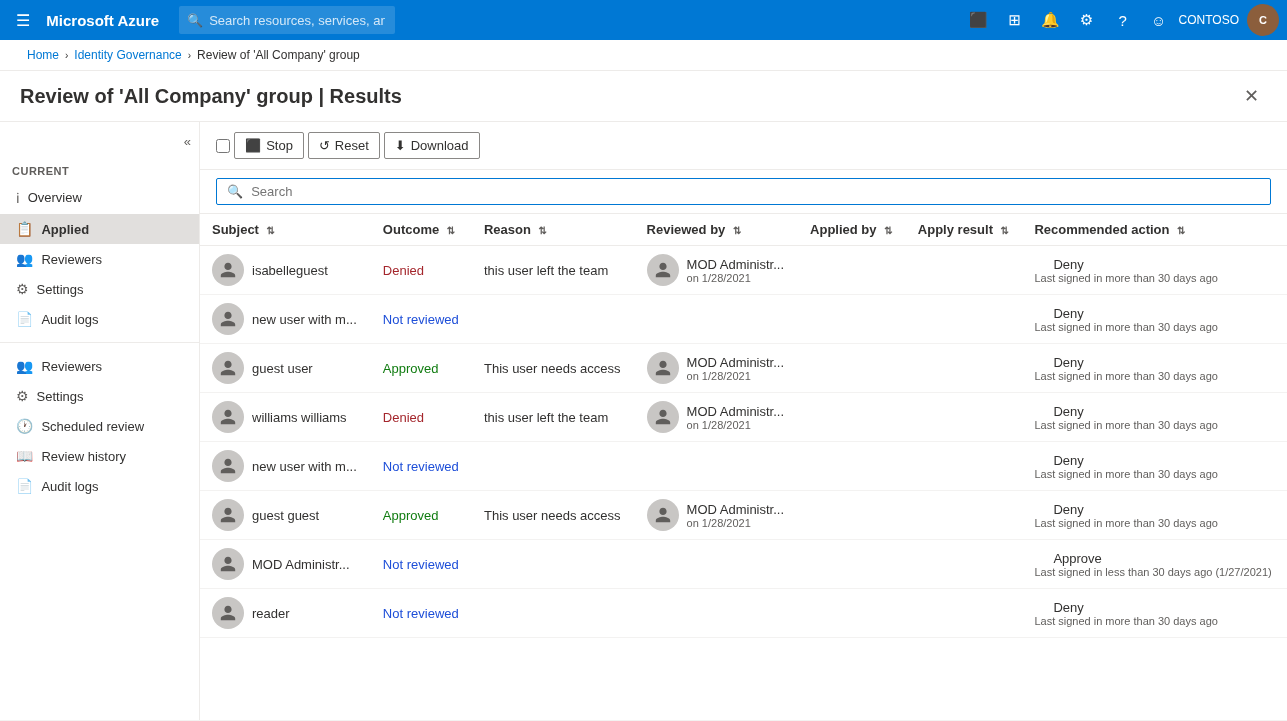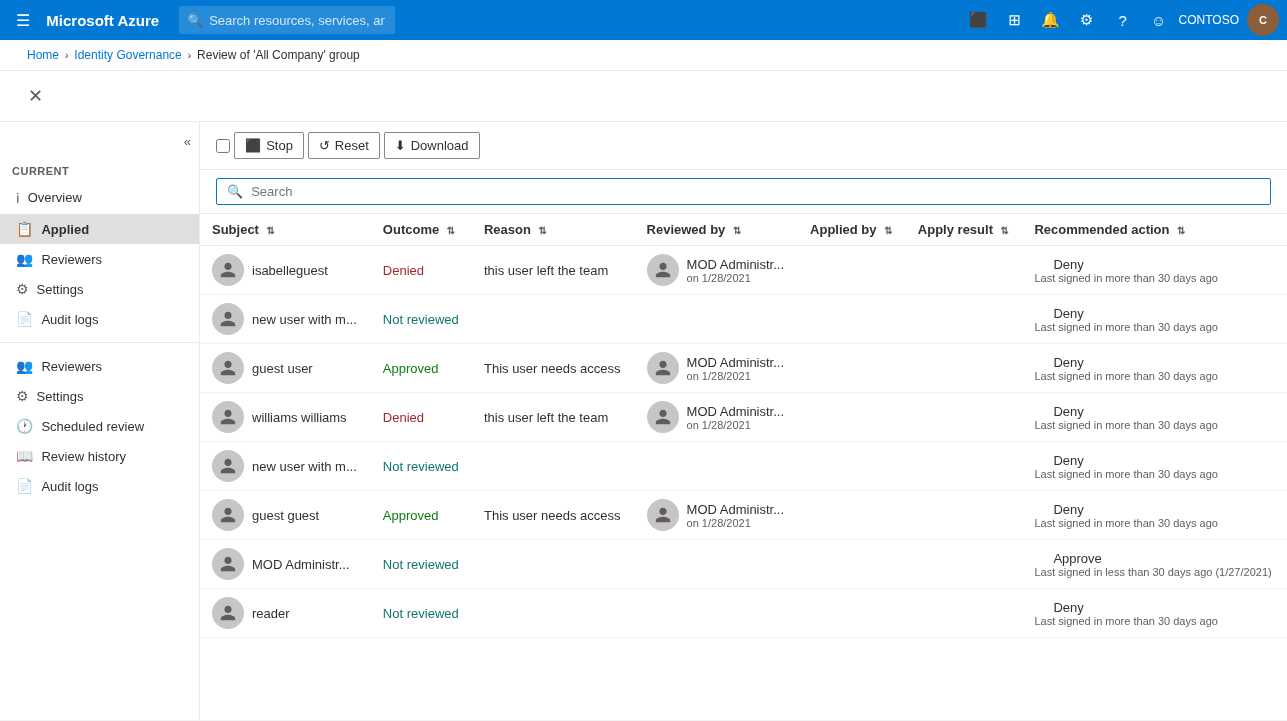--- a/index.html
+++ b/index.html
@@ -166,21 +166,21 @@
       flex-shrink: 0;
     }
     .avatar-icon svg { color: #605e5c; }
     .reviewer-cell { display: flex; flex-direction: column; }
     .reviewer-name { font-size: 13px; }
     .reviewer-date { font-size: 11px; color: #605e5c; }
     .recommended-main { font-weight: 500; margin-left: 19px; }
     .recommended-sub { font-size: 11px; color: #605e5c; }
     .outcome-denied { color: #a4262c; }
     .outcome-approved { color: #107c10; }
-    .outcome-notreviewed { color: #0f766e; }
+    .outcome-notreviewed { color: #1d4ed8; }
   </style>
 </head>
 <body>
 
 <div class="top-bar">
   <span class="top-bar-hamburger">☰</span>
   <span class="top-bar-logo">Microsoft Azure</span>
   <div class="top-bar-search-wrap">
     <span class="top-bar-search-icon">🔍</span>
     <input class="top-bar-search" type="text" placeholder="Search resources, services, and docs (G+/)" style="">
@@ -199,20 +199,23 @@
 
 <div class="breadcrumb">
   <a>Home</a>
   <span class="breadcrumb-sep">›</span>
   <a>Identity Governance</a>
   <span class="breadcrumb-sep">›</span>
   <span>Review of 'All Company' group</span>
 </div>
 
 <div class="page-header">
+  <h1 class="page-title">
+    <span>Review of 'All Company' group</span> <span>| Results</span>
+  </h1>
   <span class="close-btn">✕</span>
 </div>
 
 <div class="main-layout">
 
   <div class="sidebar">
     <div class="sidebar-collapse-btn">
       <span>«</span>
     </div>
 

